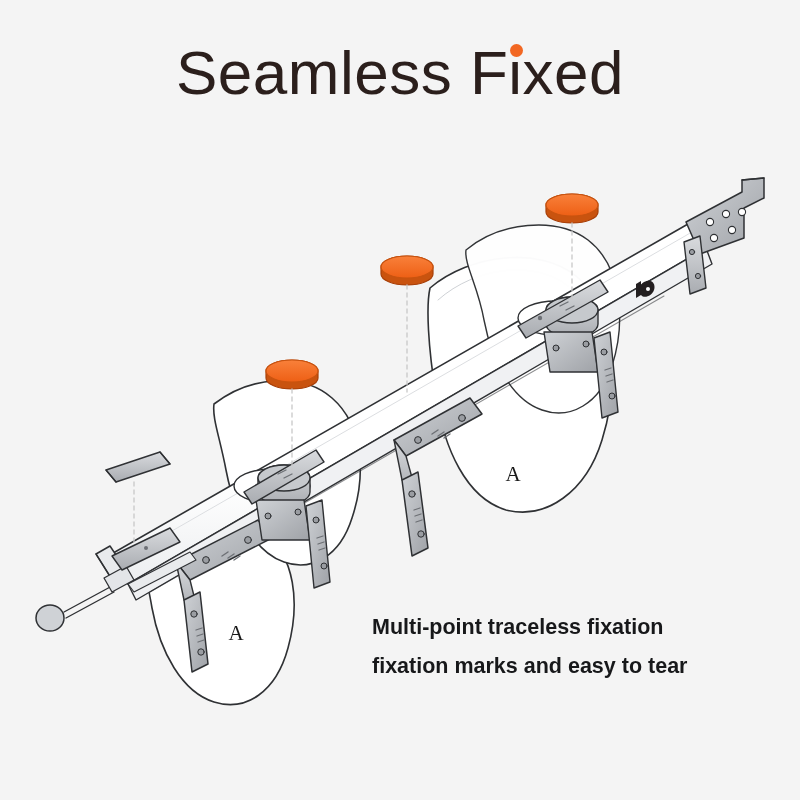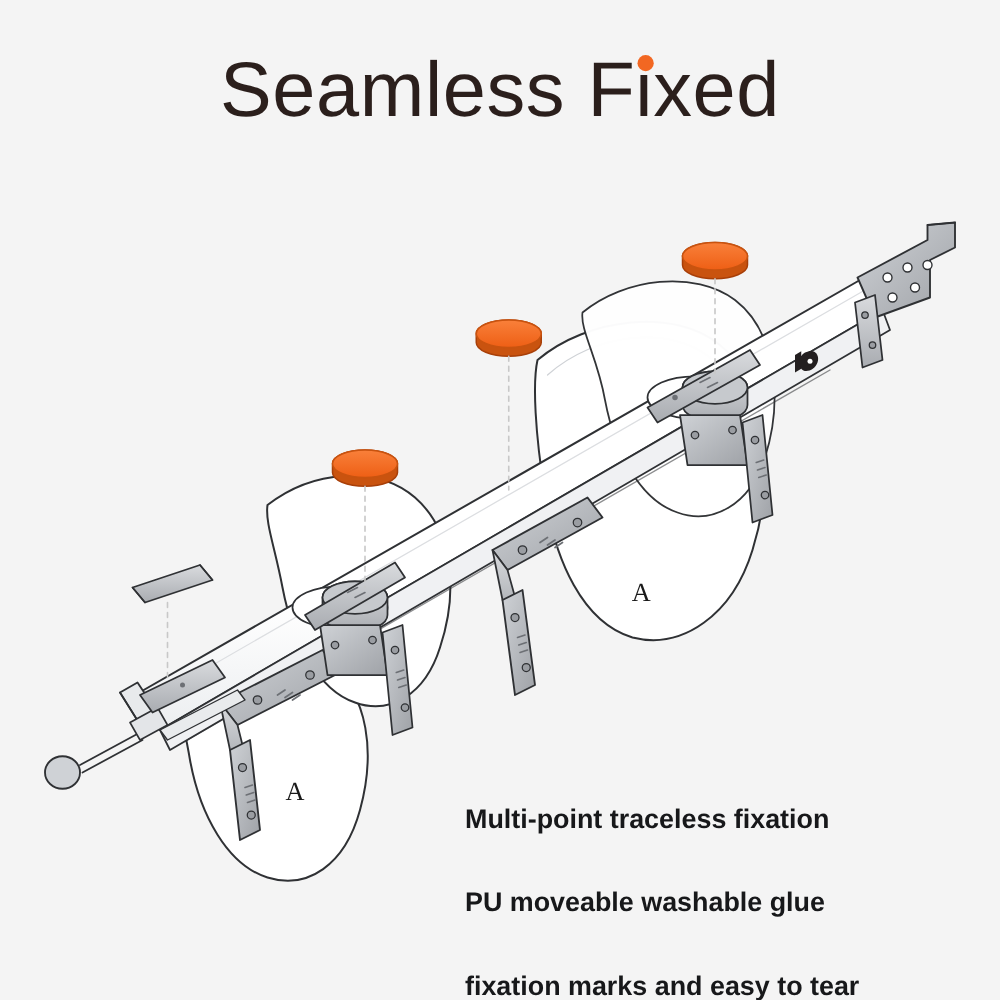--- a/index.html
+++ b/index.html
@@ -51,21 +51,21 @@
     right: 28px;
     top: 608px;
     width: 400px;
     text-align: left;
     color: #17181a;
     font-size: 21.5px;
     font-weight: bold;
     line-height: 39px;
     font-family: "Liberation Sans", sans-serif;
   }
-  .caption div { white-space: nowrap; margin-top: 28px; }
+  .caption div { white-space: nowrap; }
   
   #art {
     position: absolute;
     left: 0;
     top: 0;
     width: 800px;
     height: 800px;
   }
 </style>
 </head>
@@ -267,17 +267,16 @@
       <line x1="572" y1="223" x2="572" y2="300" stroke="#c8c8c8" stroke-width="1.3" stroke-dasharray="4 4"></line>
 
     </g>
 
     <text x="236" y="640" font-family="Liberation Serif, serif" font-size="21" fill="#1a1a1a" text-anchor="middle">A</text>
     <text x="513" y="481" font-family="Liberation Serif, serif" font-size="21" fill="#1a1a1a" text-anchor="middle">A</text>
   </svg>
 
   <div class="caption">
     <div>Multi-point traceless fixation</div>
-    <div>PU moveable washable glue</div>
     <div>fixation marks and easy to tear</div>
   </div>
 
 </div>
 
 </body></html>

